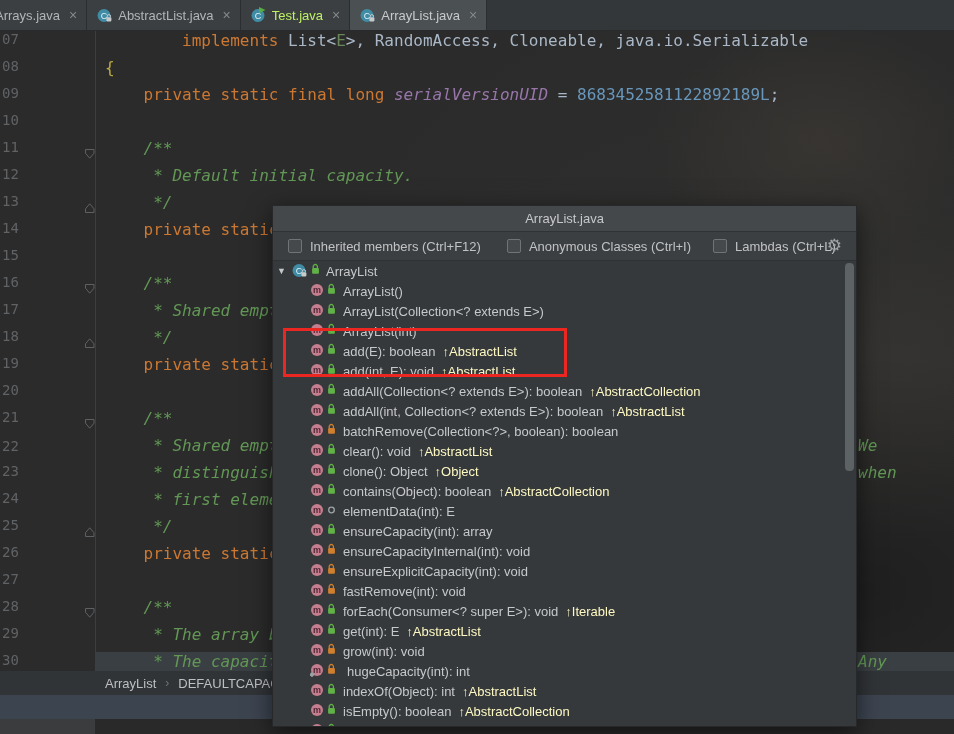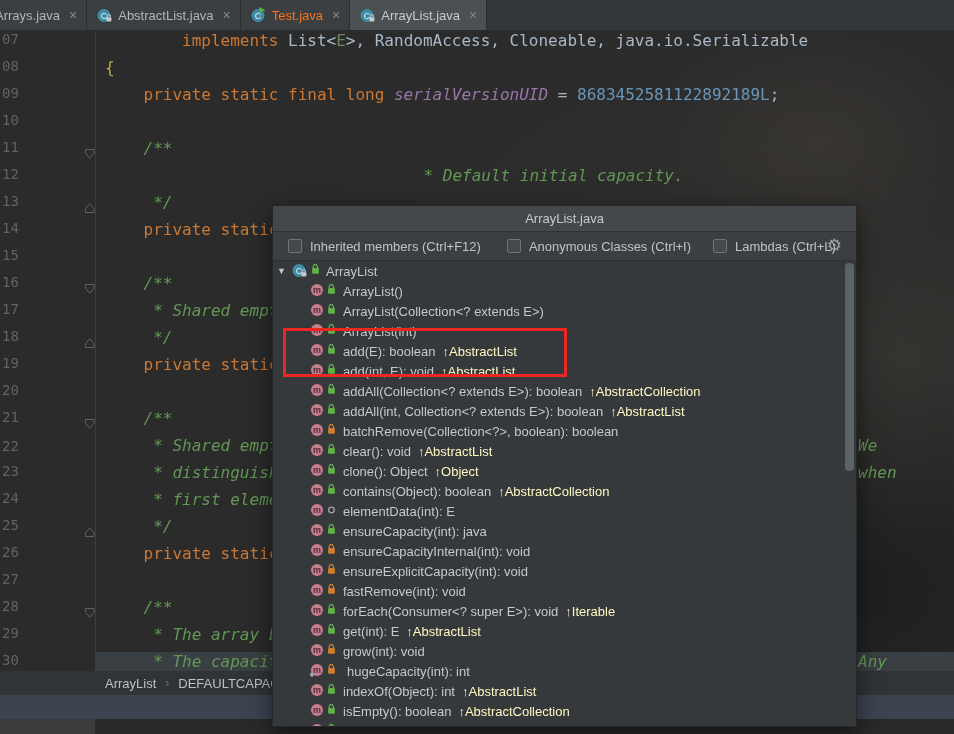--- a/index.html
+++ b/index.html
@@ -5,21 +5,21 @@
   html,body{margin:0;padding:0;background:#1e1e1e;}
   .screen{position:relative;width:954px;height:734px;overflow:hidden;background:#2b2b2b;
           font-family:"Liberation Sans",sans-serif;}
 
   
   .tabbar{position:absolute;left:0;top:0;width:954px;height:30px;background:#34373a;
           border-bottom:1px solid #282b2d;display:flex;overflow:hidden;}
   .tab{display:flex;align-items:center;height:30px;padding:0 9px;background:#3c3f41;
        border-right:1px solid #2b2e30;color:#b2b5b7;font-size:13px;gap:6px;flex:0 0 auto;}
   .tab.active{background:#4b5053;color:#c8cacc;}
-  .tab.errored .tlabel{color:#f97316;}
+  .tab.errored .tlabel{color:#bef264;}
   .tab .tclose{color:#85898c;font-size:14px;line-height:14px;margin-left:3px;}
   .ticon{width:16px;height:16px;display:inline-block;}
 
   
   .editor{position:absolute;left:0;top:31px;width:954px;height:640px;overflow:hidden;
     background:
       radial-gradient(ellipse 240px 170px at 820px 110px, rgba(110,96,76,.17), transparent 70%),
       radial-gradient(ellipse 320px 260px at 905px 330px, rgba(100,92,76,.15), transparent 70%),
       radial-gradient(ellipse 520px 400px at 690px 240px, rgba(72,68,62,.12), transparent 72%),
       radial-gradient(ellipse 420px 320px at 870px 560px, rgba(0,0,0,.28), transparent 75%),
@@ -117,21 +117,21 @@
       <div class="lnum" style="top: 54px;">09</div>
       <div class="code-line" style="top: 54px;"><span class="pl">    </span><span class="kw">private static final long </span><span class="fld">serialVersionUID</span><span class="pl"> = </span><span class="num">8683452581122892189L</span><span class="pl">;</span></div>
       <div class="lnum" style="top: 81px;">10</div>
       <div class="code-line" style="top: 81px;"></div>
       <div class="lnum" style="top: 108px;">11</div>
       <div class="fold" style="top: 115px;"><svg width="12" height="12" viewBox="0 0 12 12">
           <path d="M1.5 1.5 H10 V5.2 L5.7 10.2 L1.5 5.2 Z" fill="none" stroke="#5e6163" stroke-width="1"></path>
         </svg></div>
       <div class="code-line" style="top: 108px;"><span class="cmt">    /**</span></div>
       <div class="lnum" style="top: 135px;">12</div>
-      <div class="code-line" style="top: 135px; text-align: center;"><span class="cmt">     * Default initial capacity.</span></div>
+      <div class="code-line" style="top: 135px;"><span class="cmt">     * Default initial capacity.</span></div>
       <div class="lnum" style="top: 162px;">13</div>
       <div class="fold" style="top: 169px;"><svg width="12" height="12" viewBox="0 0 12 12">
           <path d="M1.5 10.5 H10 V6.8 L5.7 1.8 L1.5 6.8 Z" fill="none" stroke="#5e6163" stroke-width="1"></path>
         </svg></div>
       <div class="code-line" style="top: 162px;"><span class="cmt">     */</span></div>
       <div class="lnum" style="top: 189px;">14</div>
       <div class="code-line" style="top: 189px;"><span class="pl">    </span><span class="kw">private static final int </span><span class="fld">DEFAULT_CAPACITY</span><span class="pl"> = </span><span class="num">10</span><span class="pl">;</span></div>
       <div class="lnum" style="top: 216px;">15</div>
       <div class="code-line" style="top: 216px;"></div>
       <div class="lnum" style="top: 243px;">16</div>
@@ -363,21 +363,21 @@
         </div>
         <div class="row" style="top: 260px; left: 37px;">
           <span><svg width="14" height="14" viewBox="0 0 14 14">
               <circle cx="7" cy="7" r="6" fill="#c57e8e"></circle>
               <text x="7" y="10.4" text-anchor="middle" font-size="9" font-weight="bold" font-family="Liberation Sans,sans-serif" fill="#53283a">m</text>
             </svg></span>
           <span style="margin-left: 2px;"><svg width="11" height="13" viewBox="0 0 11 13">
               <path d="M3.2 5.2 V3.6 a2.1 2.1 0 0 1 4.2 0 V5.2" fill="none" stroke="#60b246" stroke-width="1.3"></path>
               <rect x="2.1" y="5" width="6.8" height="5.8" rx="1" fill="#60b246"></rect>
             </svg></span>
-          <span style="margin-left: 6px;">ensureCapacity(int): java</span>
+          <span style="margin-left: 6px;">ensureCapacity(int): array</span>
         </div>
         <div class="row" style="top: 280px; left: 37px;">
           <span><svg width="14" height="14" viewBox="0 0 14 14">
               <circle cx="7" cy="7" r="6" fill="#c57e8e"></circle>
               <text x="7" y="10.4" text-anchor="middle" font-size="9" font-weight="bold" font-family="Liberation Sans,sans-serif" fill="#53283a">m</text>
             </svg></span>
           <span style="margin-left: 2px;"><svg width="11" height="13" viewBox="0 0 11 13">
               <path d="M3.2 5.2 V3.6 a2.1 2.1 0 0 1 4.2 0 V5.2" fill="none" stroke="#cf7f2e" stroke-width="1.3"></path>
               <rect x="2.1" y="5" width="6.8" height="5.8" rx="1" fill="#cf7f2e"></rect>
             </svg></span>

